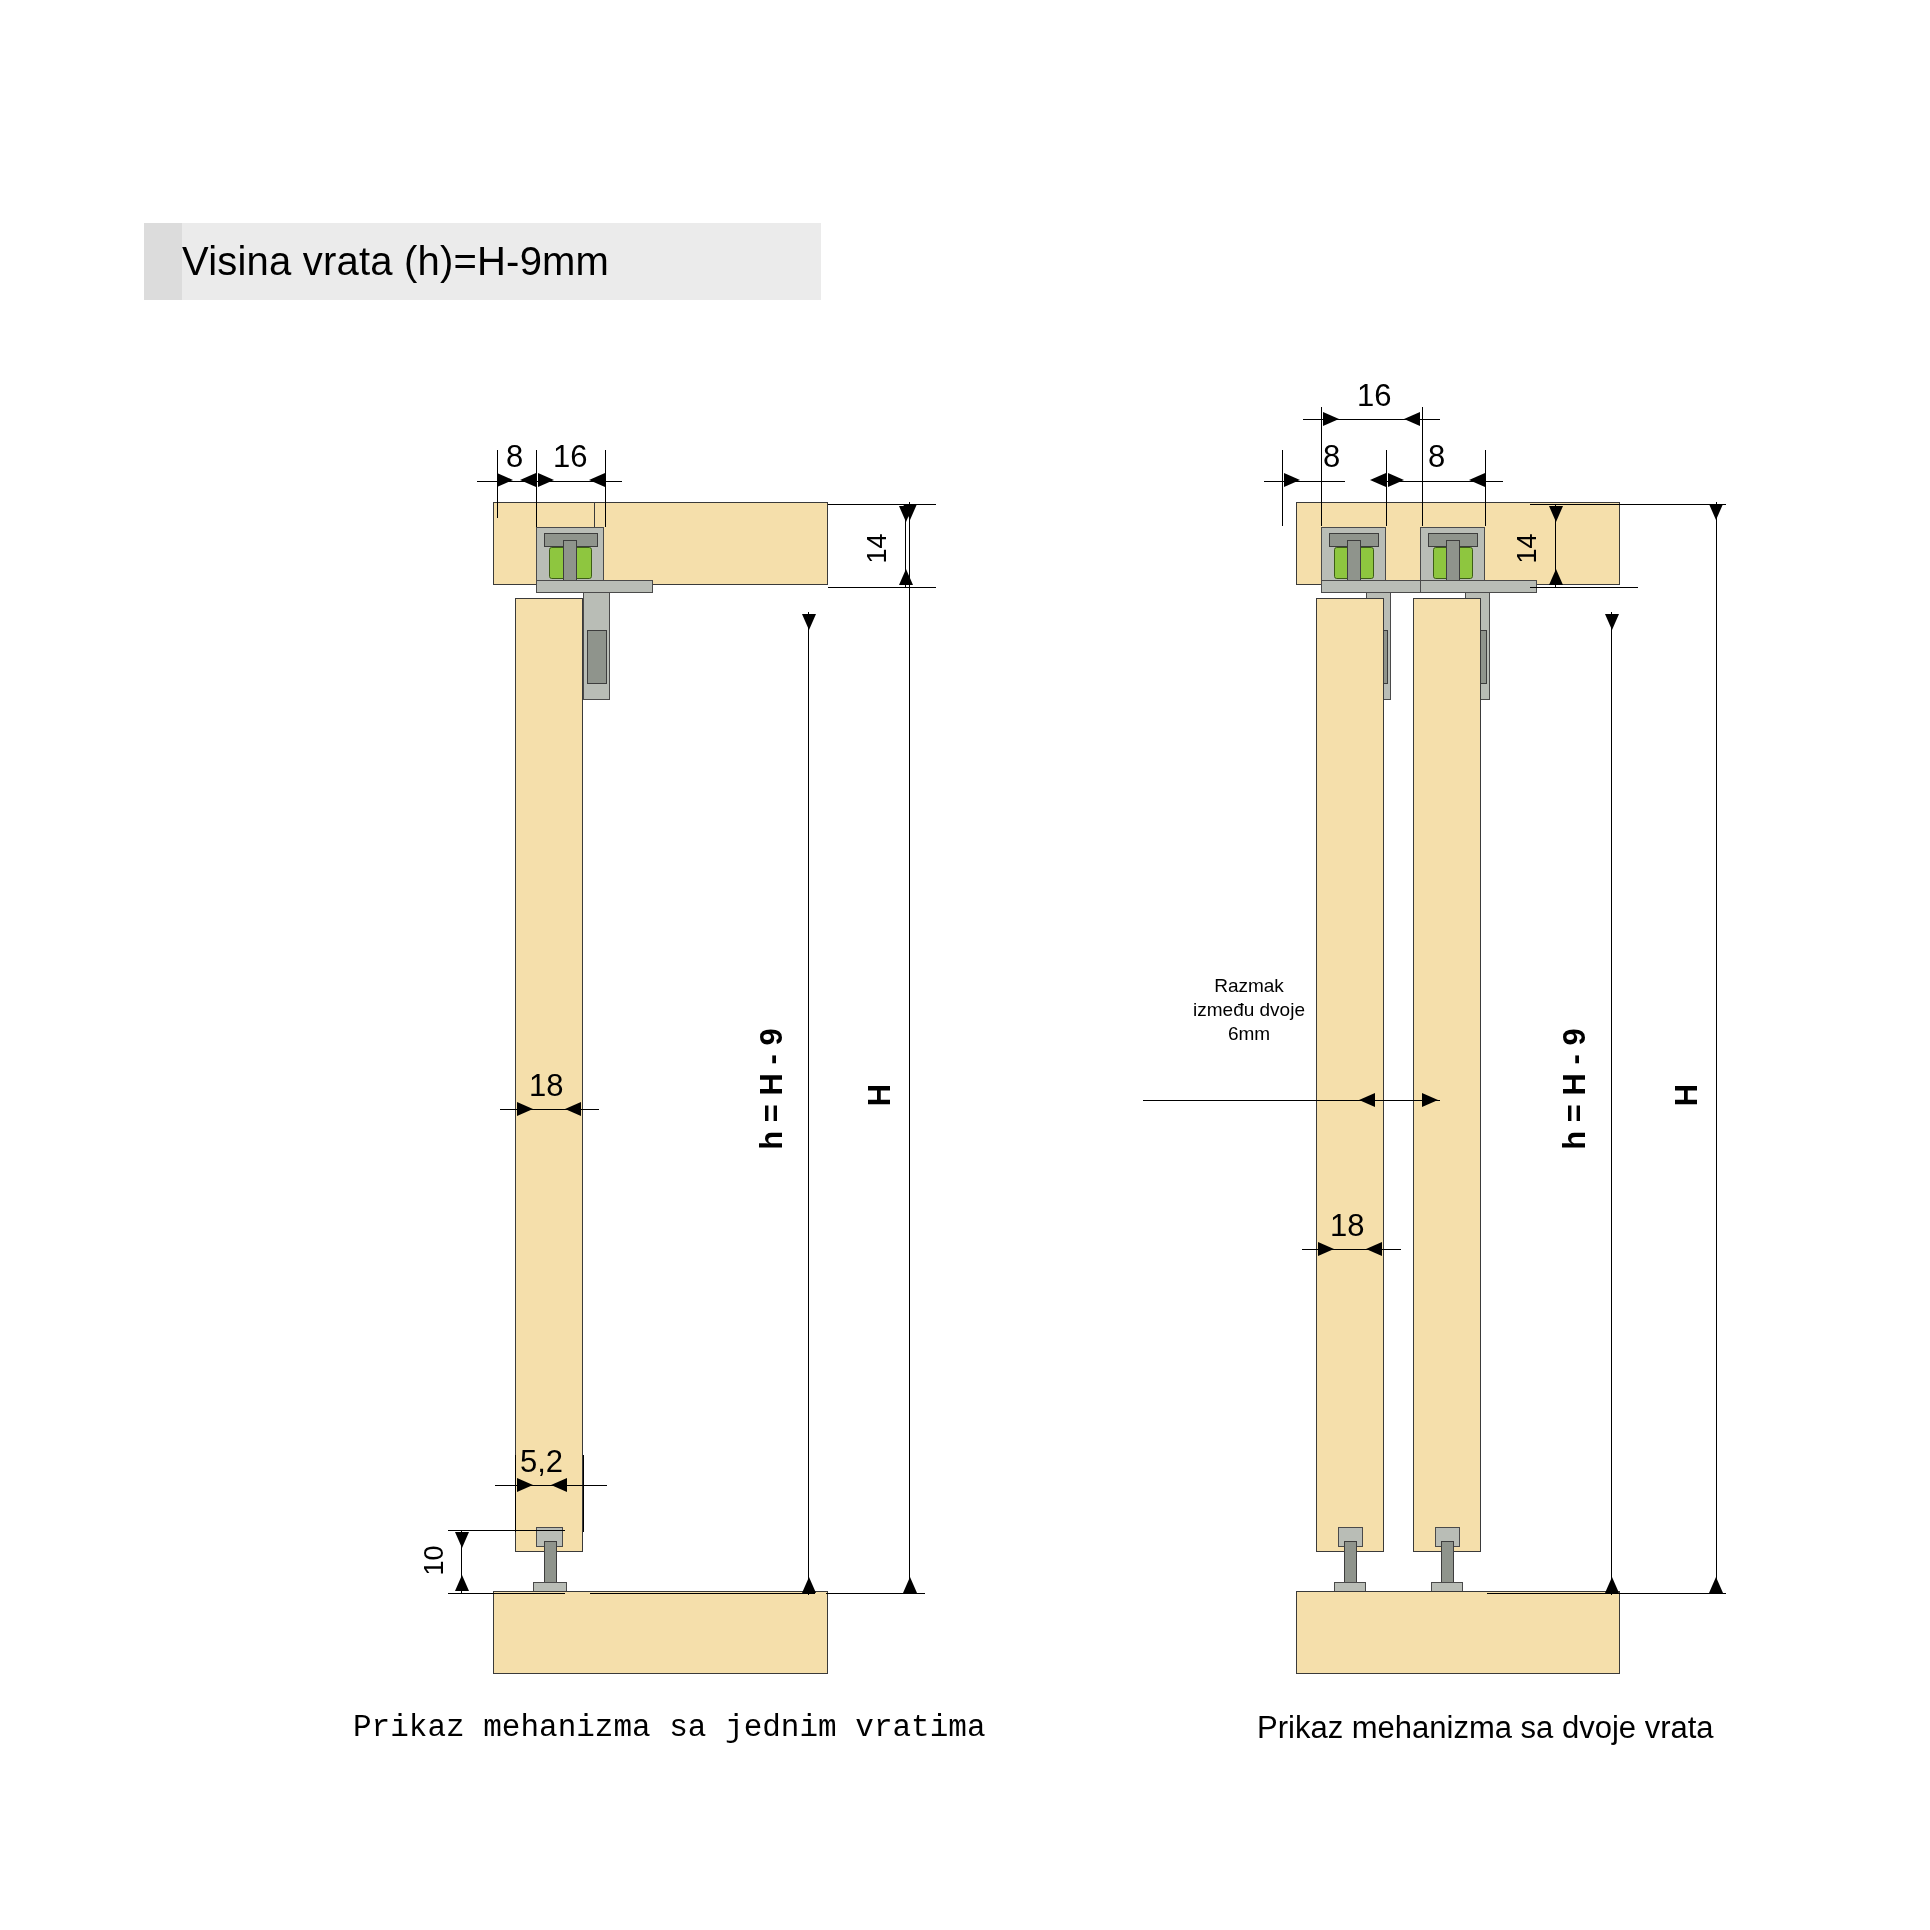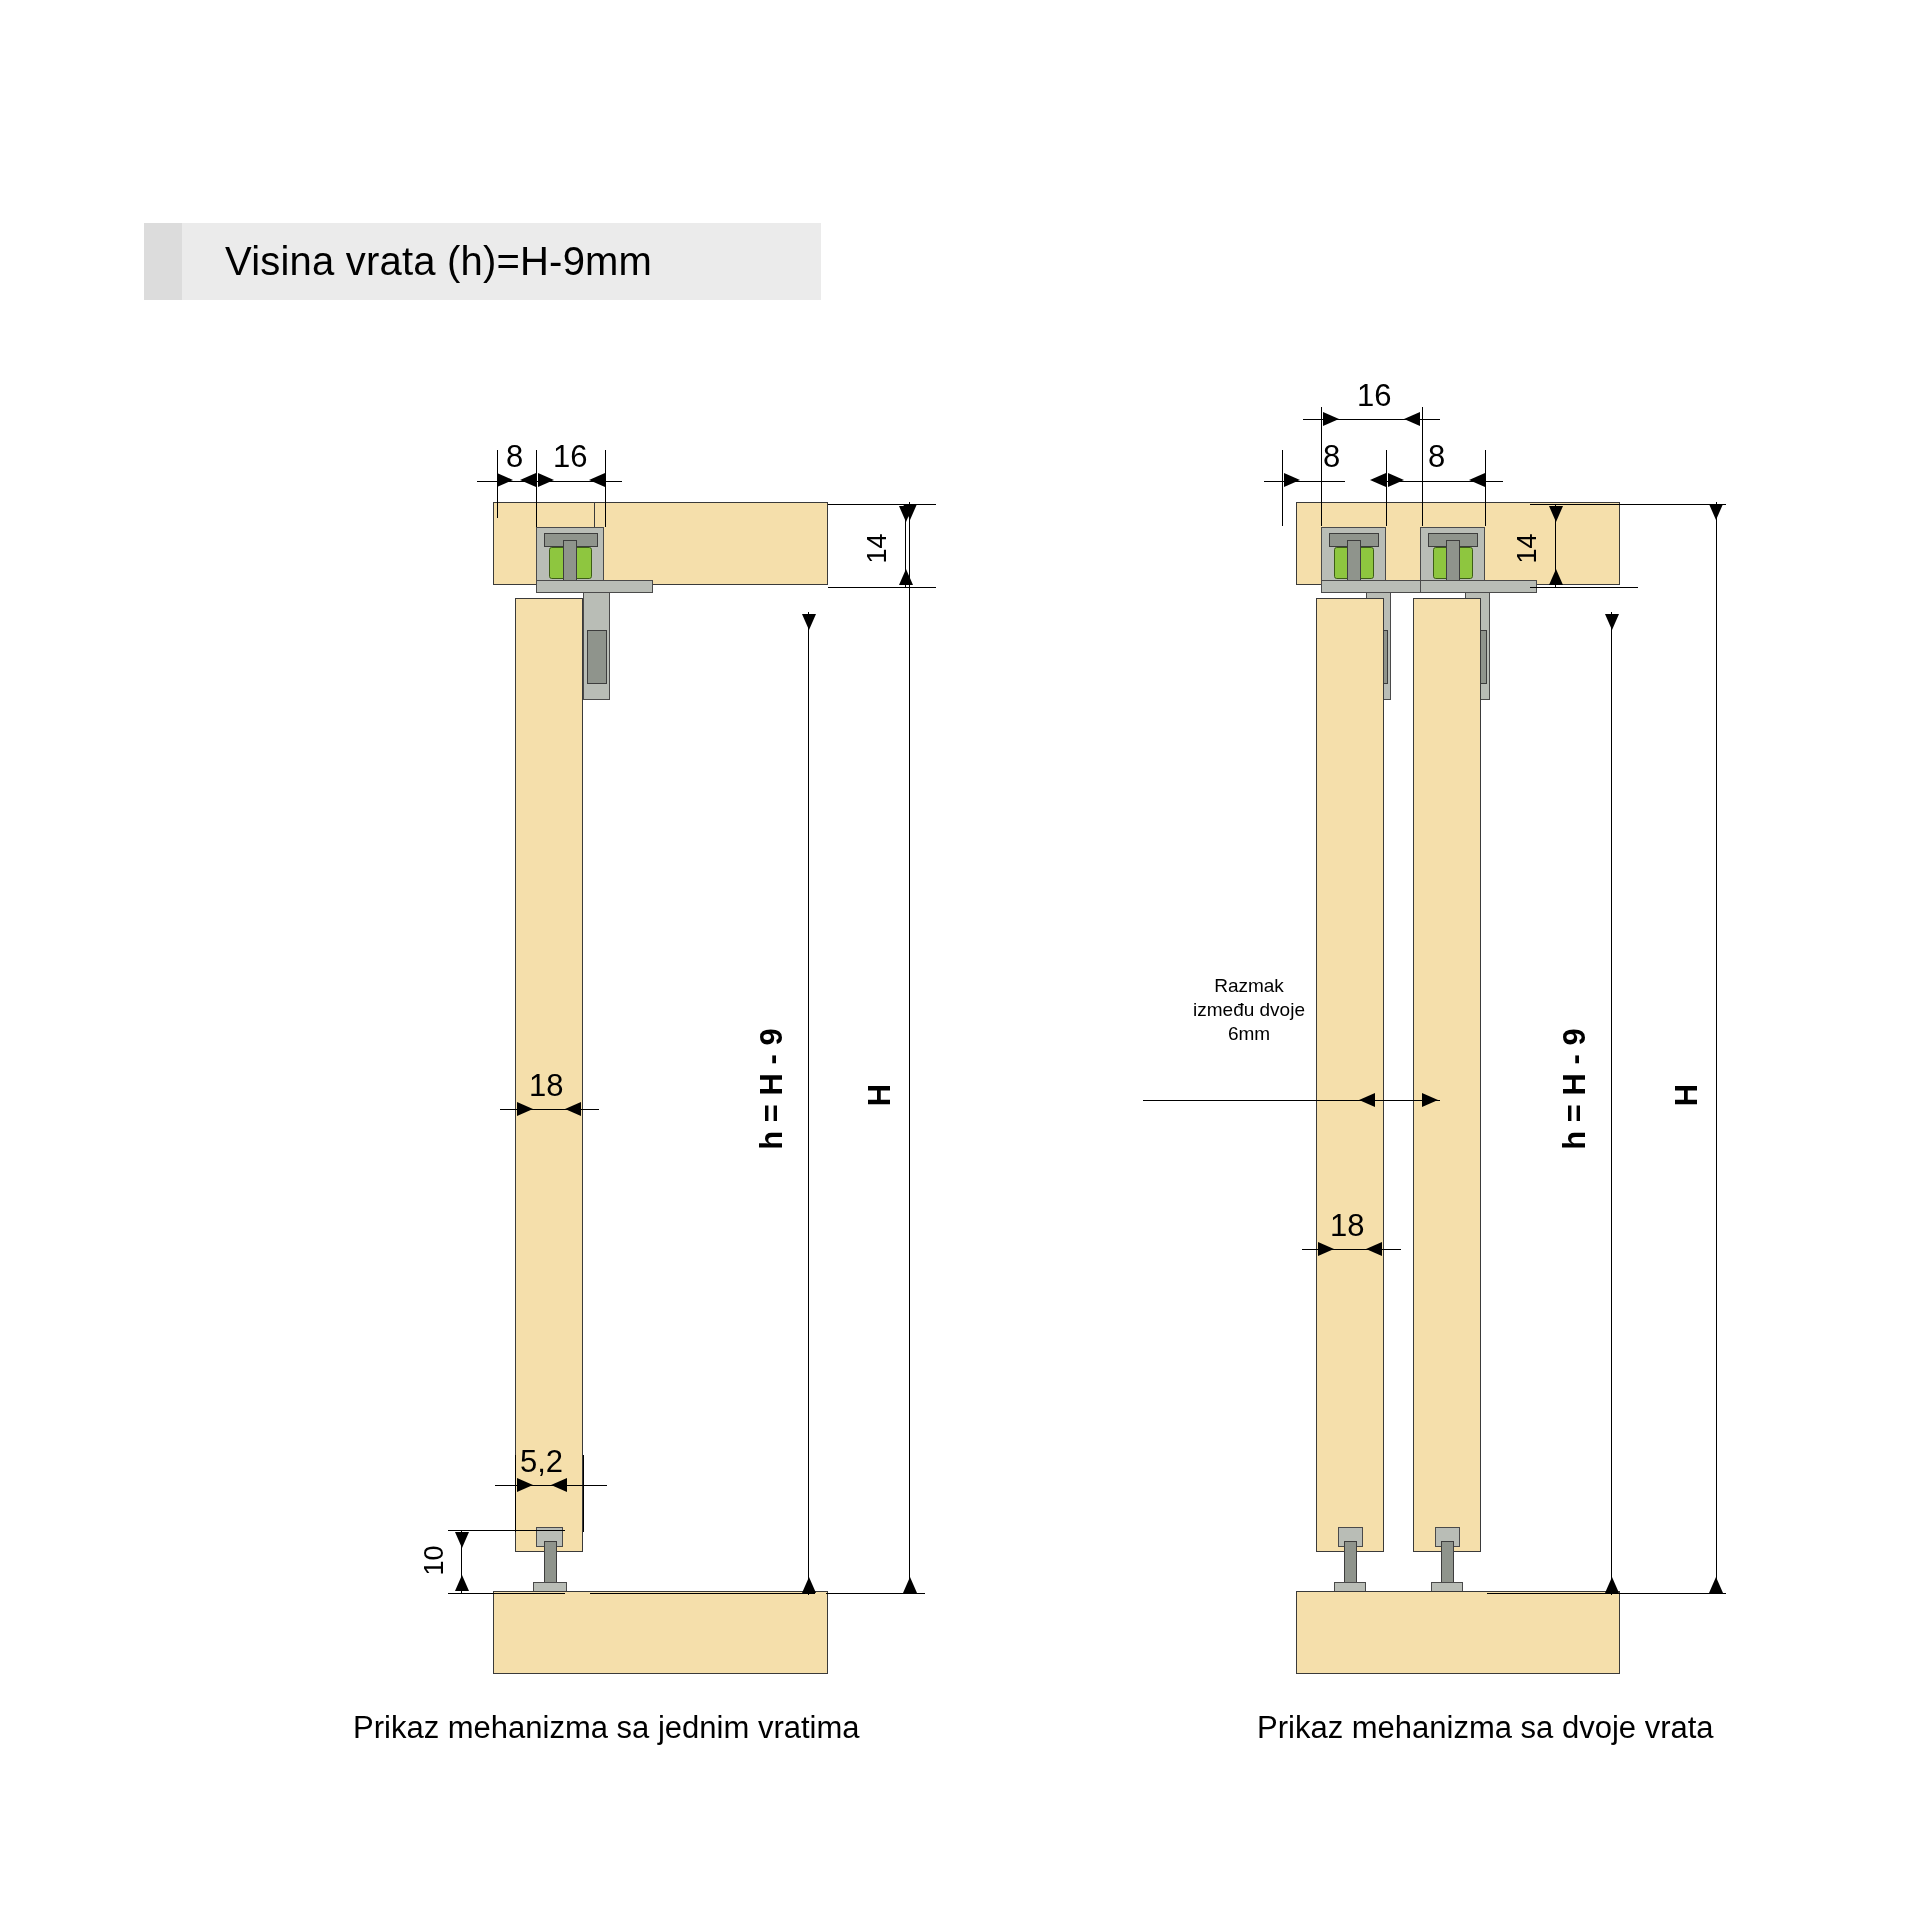--- a/index.html
+++ b/index.html
@@ -28,21 +28,20 @@
     align-items: center;
   }
   #title-swatch {
     width: 38px;
     height: 77px;
     background: #dcdcdc;
     flex: 0 0 auto;
   }
   #title-text {
     font-size: 40px;
-    padding-left: 43px;
     letter-spacing: 0.2px;
     white-space: nowrap;
   }
 
   
   .wood {
     position: absolute;
     background: #f5dfab;
     border: 1.8px solid #3a3a3a;
     box-sizing: border-box;
@@ -201,21 +200,21 @@
   <div class="arrow arr-left" style="left:551px; top:1478px;"></div>
   <div class="dim-label" style="left:520px; top:1444px;">5,2</div>
 
   <div class="thin-h" style="left:448px; top:1530px; width:117px;"></div>
   <div class="thin-h" style="left:448px; top:1593px; width:117px;"></div>
   <div class="thin-v" style="left:461px; top:1530px; height:63px;"></div>
   <div class="arrow arr-down" style="left:455px; top:1532px;"></div>
   <div class="arrow arr-up" style="left:455px; top:1575px;"></div>
   <div class="vert-label rot" style="left:419px; top:1545px; font-size:27px; font-weight:normal;">10</div>
 
-  <div class="caption" style="left:353px; top:1710px;">Prikaz mehanizma sa jednim vratima</div>
+  <div class="caption" style="left:353px; top:1710px;font-family:Liberation Mono, monospace;">Prikaz mehanizma sa jednim vratima</div>
 </div>
 
 <div>
 
   <div class="wood" style="left:1296px; top:502px; width:324px; height:83px;"></div>
 
   <div class="metal" style="left:1321px; top:527px; width:65px; height:56px;"></div>
   <div class="metal-dark" style="left:1329px; top:533px; width:50px; height:14.4px;"></div>
   <div class="roller" style="left:1334px; top:547px; width:40px; height:32px;"></div>
   <div class="metal-dark" style="left:1347px; top:540px; width:14.4px; height:43px;"></div>

